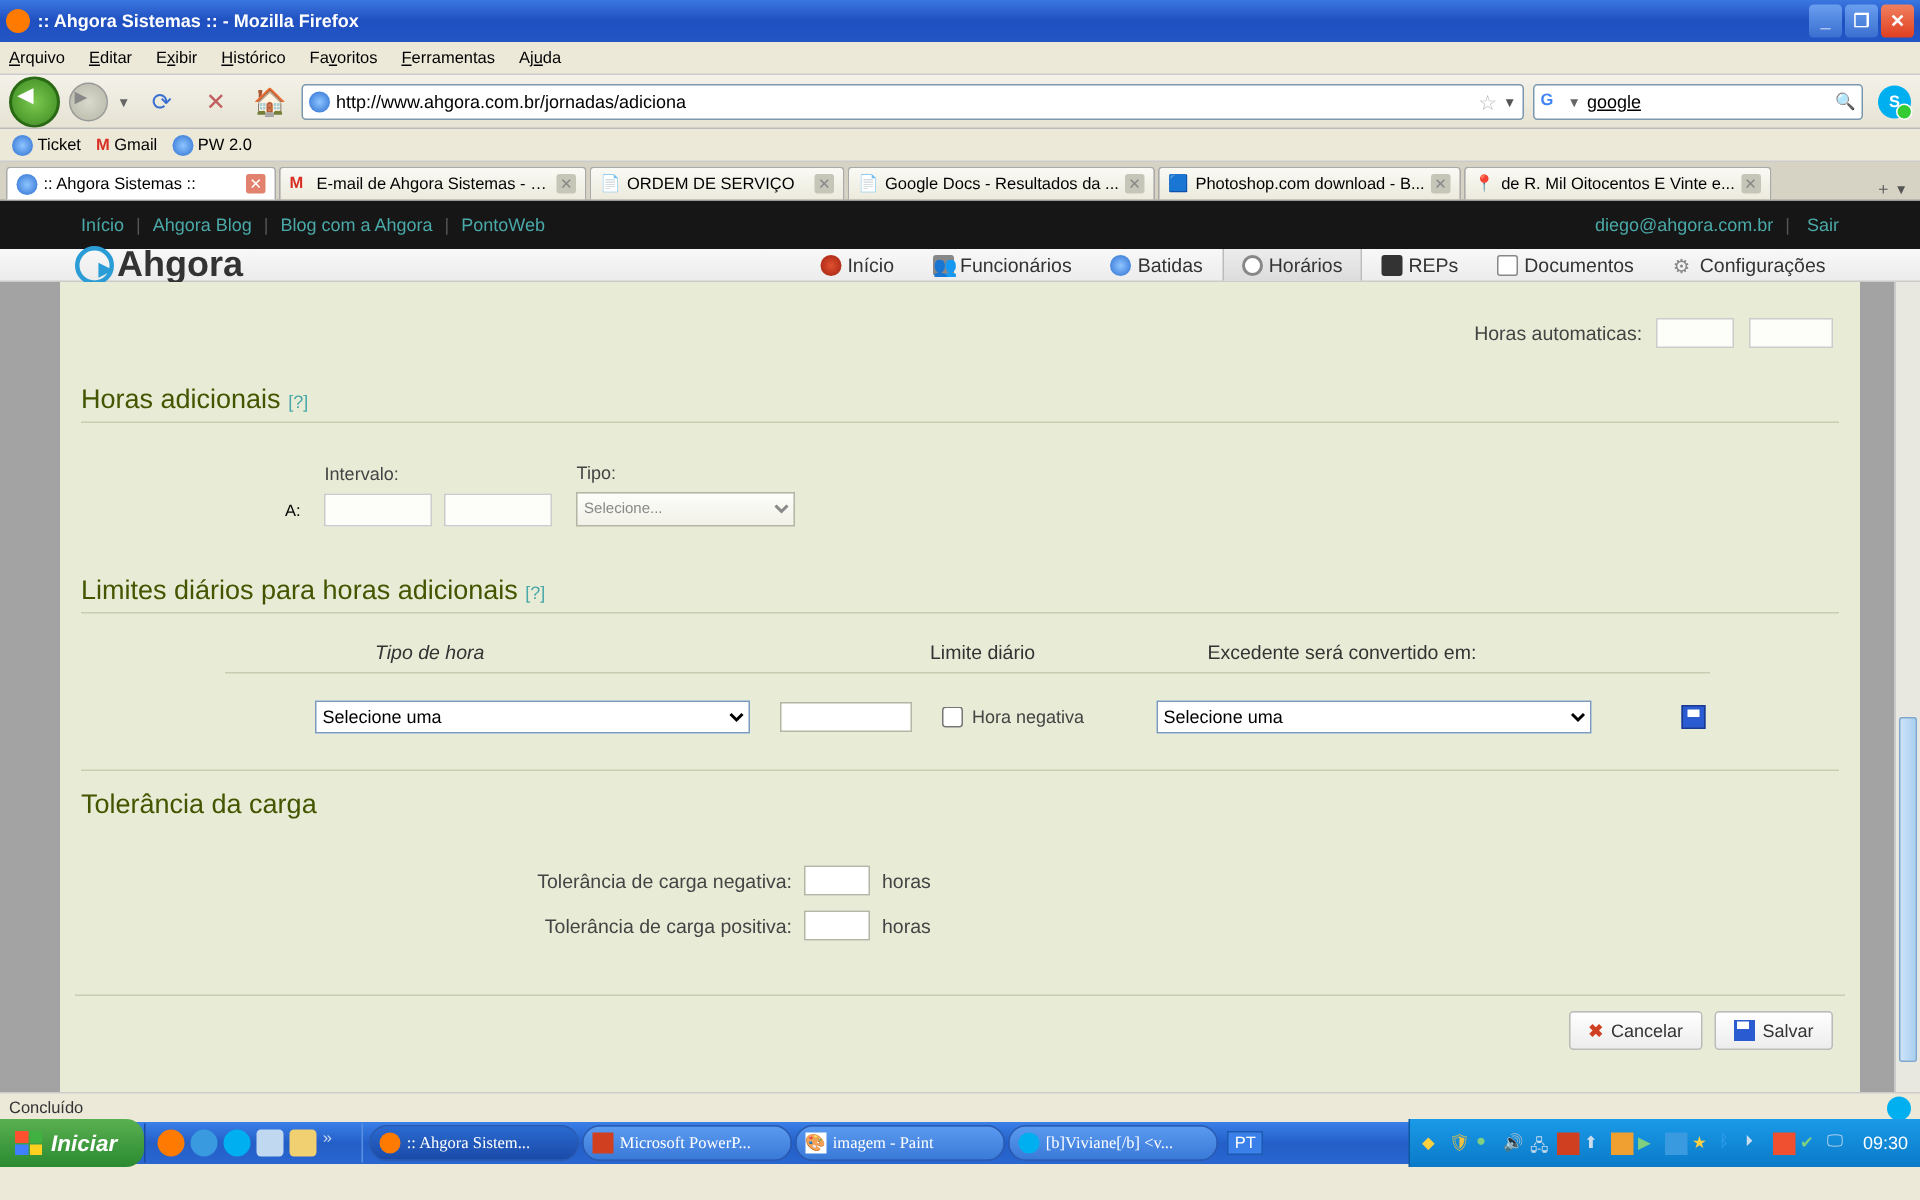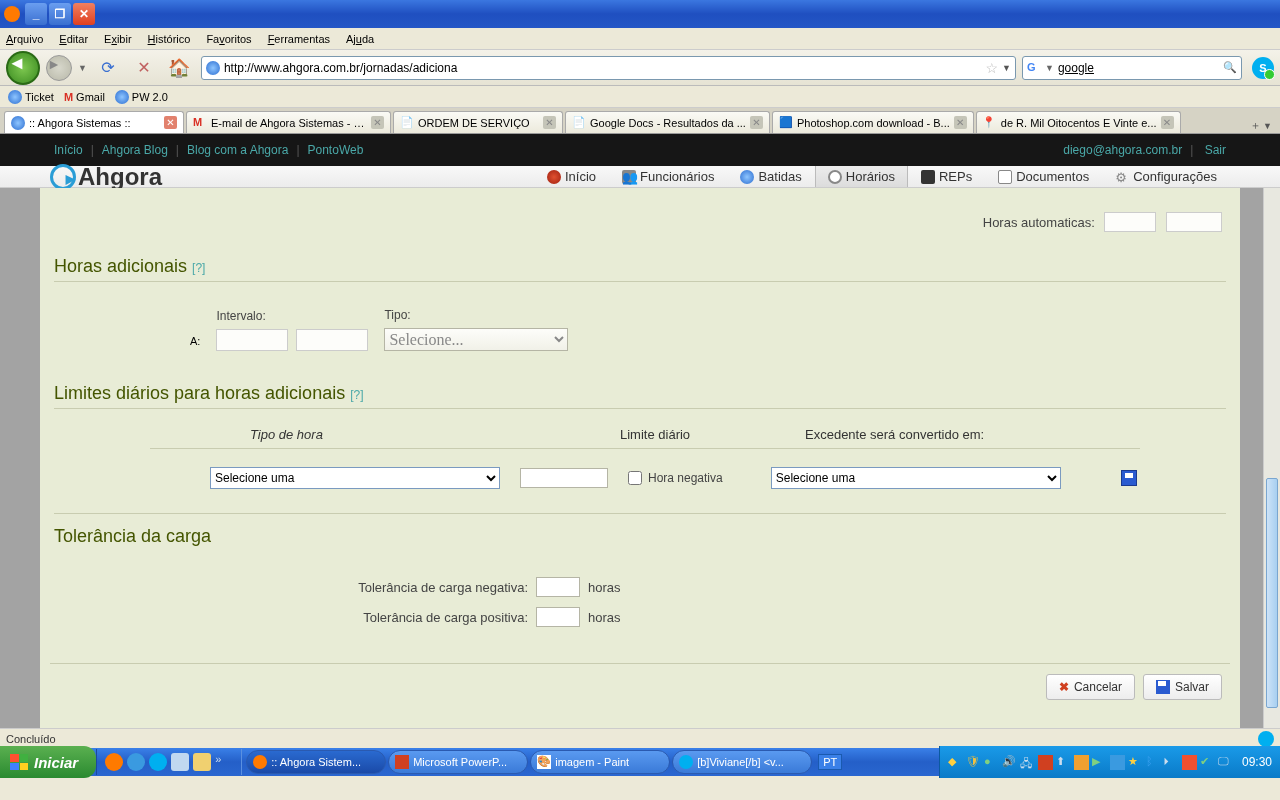--- a/index.html
+++ b/index.html
@@ -80,21 +80,21 @@
   
   .section-title{ font-size:18px; color:#445500; padding:4px 4px; font-weight:normal;}
   .section-title .help{ color:#4aa8a8; font-size:12px;}
   hr.sec{ border:none; border-top:1px solid #c8ccb0; margin: 0 4px 8px 4px;}
   
   .horas-adic-row{ display:flex; align-items:flex-end; gap:16px; padding: 18px 0 28px 140px;}
   .fcol{ display:flex; flex-direction:column; gap:4px; font-size:12px; color:#444;}
   .fcol label{margin-bottom:2px;}
   .fcol .inline{display:flex; align-items:center; gap:8px;}
   .small-input{ width:72px; height:22px; border:1px solid #ccc; background:#fdfdfa;}
-  .select-tipo{ width:184px; height:23px; border:1px solid #b5b5a5; background:linear-gradient(#fdfdfa,#f1f1e8); color:#888; font-size:16px;font-family:Liberation Serif, serif;}
+  .select-tipo{ width:146px; height:23px; border:1px solid #b5b5a5; background:linear-gradient(#fdfdfa,#f1f1e8); color:#888; font-size:10px;}
 
   .limites-head{ display:flex; padding:10px 0 6px 100px; font-size:13px; color:#333; border-bottom:1px solid #c8ccb0; margin:0 90px 18px 100px;}
   .limites-head .c1{width:370px;font-style:italic;}
   .limites-head .c2{width:185px;}
   .limites-head .c3{width:260px;}
   
   .limites-row{ display:flex; align-items:center; padding:0 0 24px 160px; gap:20px;}
   .sel-wide{ width:290px; height:22px; border:1px solid #7a9ac0; background:#fff; font-size:12px;}
   .lim-input{ width:88px; height:20px; border:1px solid #b5b5a5; background:#fff;}
   .chk-row{display:flex; align-items:center; gap:6px; font-size:12px; color:#444;}
@@ -125,33 +125,34 @@
   .taskbar{ height:28px; background: linear-gradient(#3a80e8, #245fc8 50%, #2a66d0); display:flex; align-items:center; font-size:11px; color:#fff;justify-content:flex-end;}
   .start-btn{ height:32px; padding:0 18px 0 10px; background: linear-gradient(#5ab050, #2a8a30); border-radius:0 12px 12px 0; display:flex; align-items:center; gap:6px; font-weight:bold; font-style:italic; font-size:15px;}
   .start-btn .winflag{width:18px; height:16px; display:grid; grid-template-columns:1fr 1fr; grid-template-rows:1fr 1fr; gap:1px;}
   .winflag span:nth-child(1){background:#ff5030;}
   .winflag span:nth-child(2){background:#40b040;}
   .winflag span:nth-child(3){background:#4080ff;}
   .winflag span:nth-child(4){background:#ffd020;}
   .ql{ display:flex; align-items:center; gap:4px; padding:0 8px; border-left:1px solid #1a4aa0; border-right:1px solid #5a90e0; height:26px;}
   .ql span{width:18px; height:18px; display:inline-block; border-radius:3px;}
   .task-items{display:flex; gap:2px; padding-left:4px; height:26px; align-items:center;}
-  .task-item{ height:24px; min-width:140px; background: linear-gradient(#5a9af0, #3a7ad8); border:1px solid #2a5ab0; border-radius:12px; display:flex; align-items:center; padding:0 6px; gap:4px; font-size:11px; white-space:nowrap; overflow:hidden;}
+  .task-item{ height:24px; min-width:140px; background: linear-gradient(#5a9af0, #3a7ad8); border:1px solid #2a5ab0; border-radius:12px; display:flex; align-items:center; padding:0 6px; gap:4px; font-size:11px; white-space:nowrap; overflow:hidden;font-family:Liberation Serif, serif;}
   .task-item.active{ background: linear-gradient(#2a6ad0, #1a4aa8);}
   .tray{ margin-left:auto; height:32px; background: linear-gradient(#1a9ae8, #0a7ac8); display:flex; align-items:center; padding:0 8px; gap:3px; border-left:1px solid #0a5aa0;}
   .tray .ti{width:15px; height:15px; display:inline-block;}
   .clock{ margin-left:6px; font-size:12px;}
   .lang{background:#3a80e8; border:1px solid #1a5ab0; padding:1px 4px; margin-left:6px; margin-right:4px;}
 
 </style>
 </head>
 <body>
 
 <div class="titlebar">
   <span class="ff-icon"></span>
+  <span class="title-text">:: Ahgora Sistemas :: - Mozilla Firefox</span>
   <div class="win-buttons">
     <div class="win-btn min">_</div>
     <div class="win-btn max">❐</div>
     <div class="win-btn close">✕</div>
   </div>
 </div>
 
 <div class="ff-menubar">
   <span><u>A</u>rquivo</span>
   <span><u>E</u>ditar</span>

